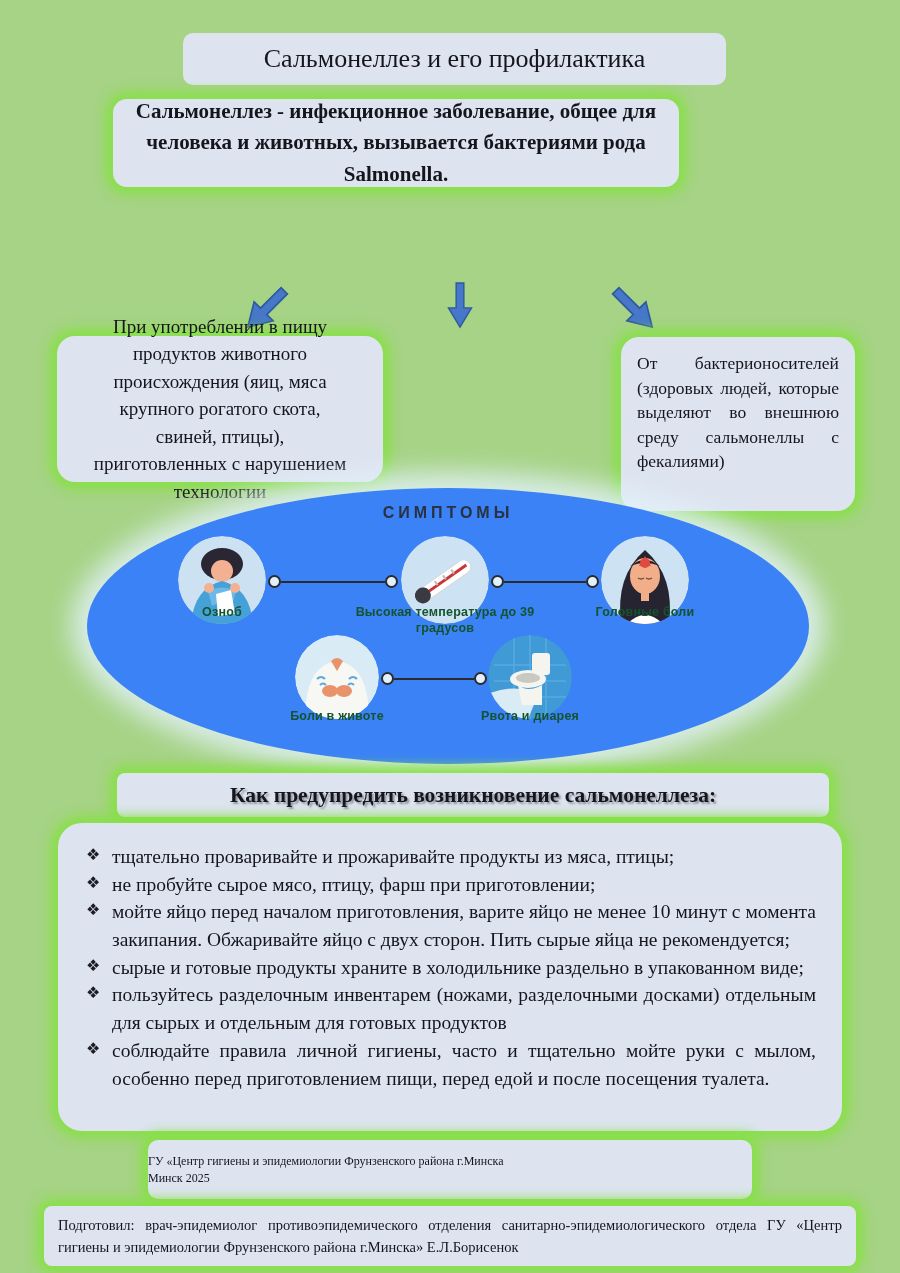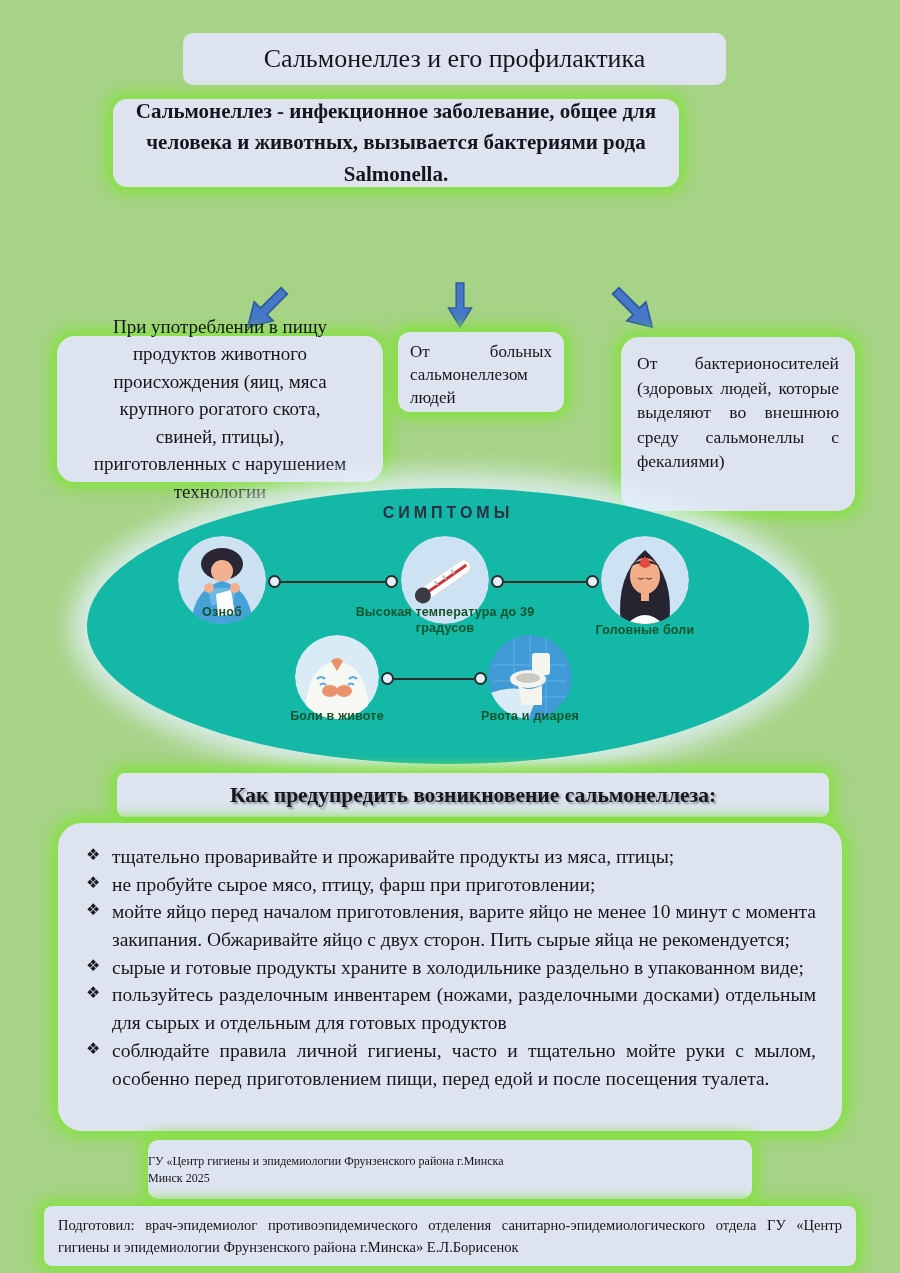--- a/index.html
+++ b/index.html
@@ -26,21 +26,21 @@
 
   .source-left{left:57px;top:336px;width:326px;height:146px;border-radius:18px;
     display:flex;align-items:center;justify-content:center;font-size:19px;text-align:center;
     line-height:1.45;padding:8px 34px;}
   .source-mid{left:398px;top:332px;width:166px;height:80px;border-radius:12px;
     font-size:17px;text-align:justify;line-height:1.35;padding:9px 12px;}
   .source-right{left:621px;top:337px;width:234px;height:174px;border-radius:18px;
     font-size:17.5px;text-align:justify;line-height:1.4;padding:14px 16px;}
 
   .symptoms-ellipse{position:absolute;left:87px;top:488px;width:722px;height:276px;
-    background:#14b8a6;border-radius:50%;box-shadow:0 0 26px 16px rgba(226,241,249,0.85);}
+    background:#3b82f6;border-radius:50%;box-shadow:0 0 26px 16px rgba(226,241,249,0.85);}
   .symptoms-title{position:absolute;left:0;top:16px;width:100%;text-align:center;
     font-family:"Liberation Sans",sans-serif;font-size:16px;font-weight:bold;
     letter-spacing:4px;color:#2a3140;}
   .sym-circle{position:absolute;border-radius:50%;overflow:hidden;}
   .sym-circle svg{display:block;}
   .sym-label{position:absolute;font-family:"Liberation Sans",sans-serif;font-size:12.5px;
     font-weight:600;color:#14532d;text-align:center;line-height:1.3;letter-spacing:0.2px;}
   .connector{position:absolute;display:flex;align-items:center;}
   .connector .ring{width:9px;height:9px;border:2.5px solid #2b2b2b;border-radius:50%;
     background:#e2f1f9;flex:0 0 auto;}
@@ -87,23 +87,20 @@
       </svg>
   </div>
   <div class="arrow arrow-right">
     <svg width="56" height="56" viewBox="0 0 26 50">
         <polygon points="9,2 17,2 17,28 25,28 13,48 1,28 9,28" fill="#4777c8" stroke="#2e5b9e" stroke-width="1.5"></polygon>
       </svg>
   </div>
 
   <div class="card glow source-left">
     <span>При употреблении в пищу продуктов животного происхождения (яиц, мяса крупного рогатого скота, свиней, птицы), приготовленных с нарушением технологии</span>
-  </div>
-  <div class="card glow source-mid">
-    <span>От больных сальмонеллезом людей</span>
   </div>
   <div class="card glow source-right">
     <span>От бактерионосителей (здоровых людей, которые выделяют во внешнюю среду сальмонеллы с фекалиями)</span>
   </div>
 
   <div class="symptoms-ellipse">
     <div class="symptoms-title">СИМПТОМЫ</div>
   </div>
 
   <div class="sym-circle" style="left:178px;top:536px;width:88px;height:88px;">
@@ -179,21 +176,21 @@
     <span class="ring"></span>
   </div>
   <div class="connector" style="left:381px;top:672px;width:106px;">
     <span class="ring"></span>
     <span class="line"></span>
     <span class="ring"></span>
   </div>
 
   <div class="sym-label" style="left:172px;top:604px;width:100px;">Озноб</div>
   <div class="sym-label" style="left:347px;top:604px;width:196px;">Высокая температура до 39 градусов</div>
-  <div class="sym-label" style="left:570px;top:622px;width:150px;">Головные боли</div>
+  <div class="sym-label" style="left:570px;top:604px;width:150px;">Головные боли</div>
   <div class="sym-label" style="left:262px;top:708px;width:150px;">Боли в животе</div>
   <div class="sym-label" style="left:455px;top:708px;width:150px;">Рвота и диарея</div>
 
   <div class="card glow prevention-title-box">
     <span>Как предупредить возникновение сальмонеллеза:</span>
   </div>
 
   <div class="card glow prevention-box">
     <ul class="prevention-list">
       <li><span class="bullet">❖</span><span>тщательно проваривайте и прожаривайте продукты из мяса, птицы;</span></li>

